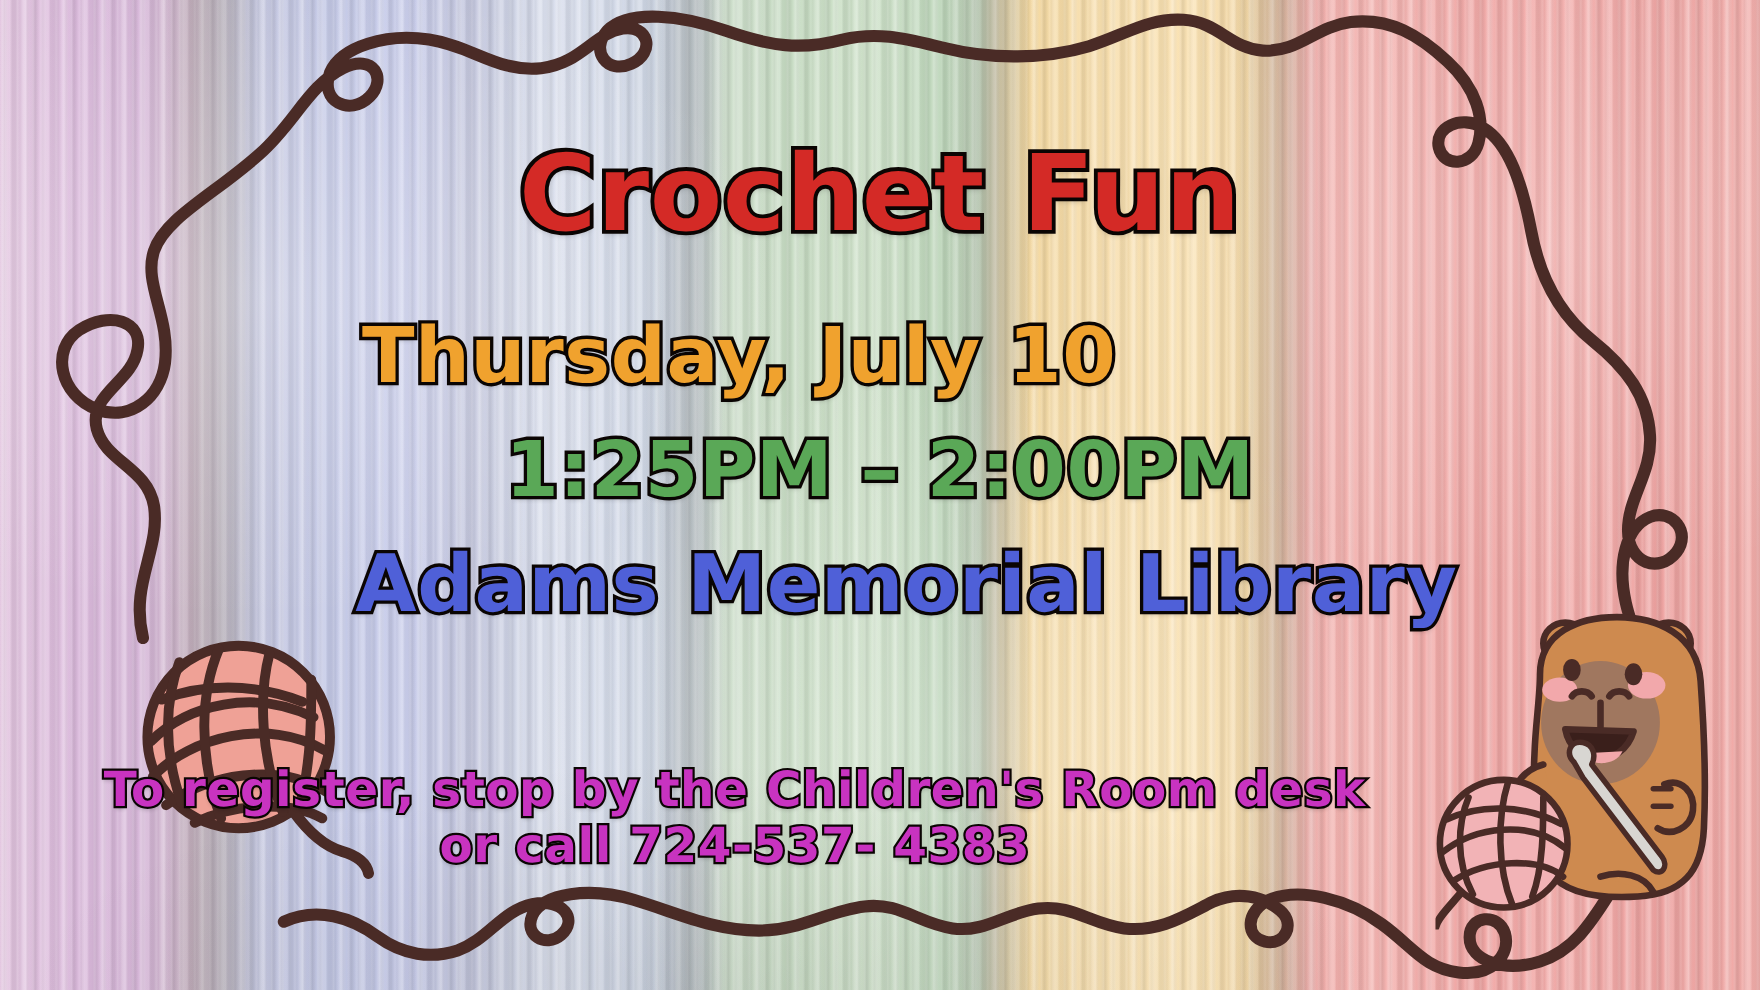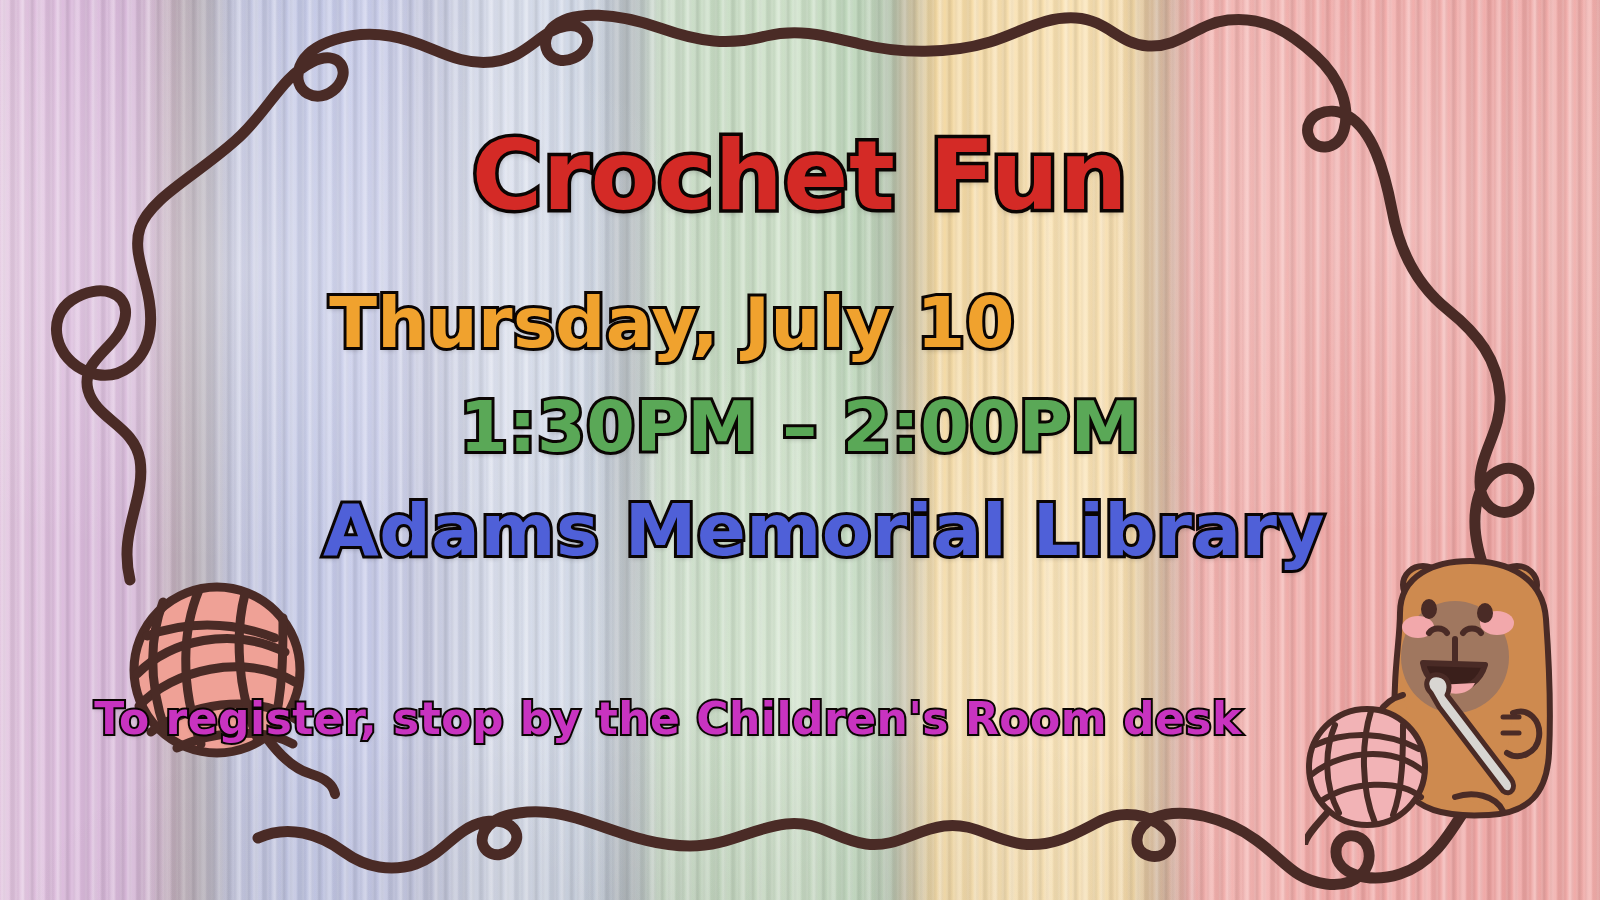--- a/index.html
+++ b/index.html
@@ -346,22 +346,23 @@
 
       <path d="M22 278 C 10 292, 2 300, 0 308" fill="none" stroke="#4a2b26" stroke-width="7"></path>
     </g>
   </svg>
 
   <div class="text-stack">
     <h1 class="line title">Crochet Fun</h1>
 
     <p class="line date">Thursday, July 10</p>
 
-    <p class="line time">1:30PM – 2:00PM</p>
+    <p class="line time">1:25PM – 2:00PM</p>
 
     <p class="line venue">Adams Memorial Library</p>
 
     <div class="line register">
       <span class="l1">To register, stop by the Children's Room desk</span>
+      <span class="l2">or call 724-537- 4383</span>
     </div>
   </div>
 
 </div>
 
 </body></html>

